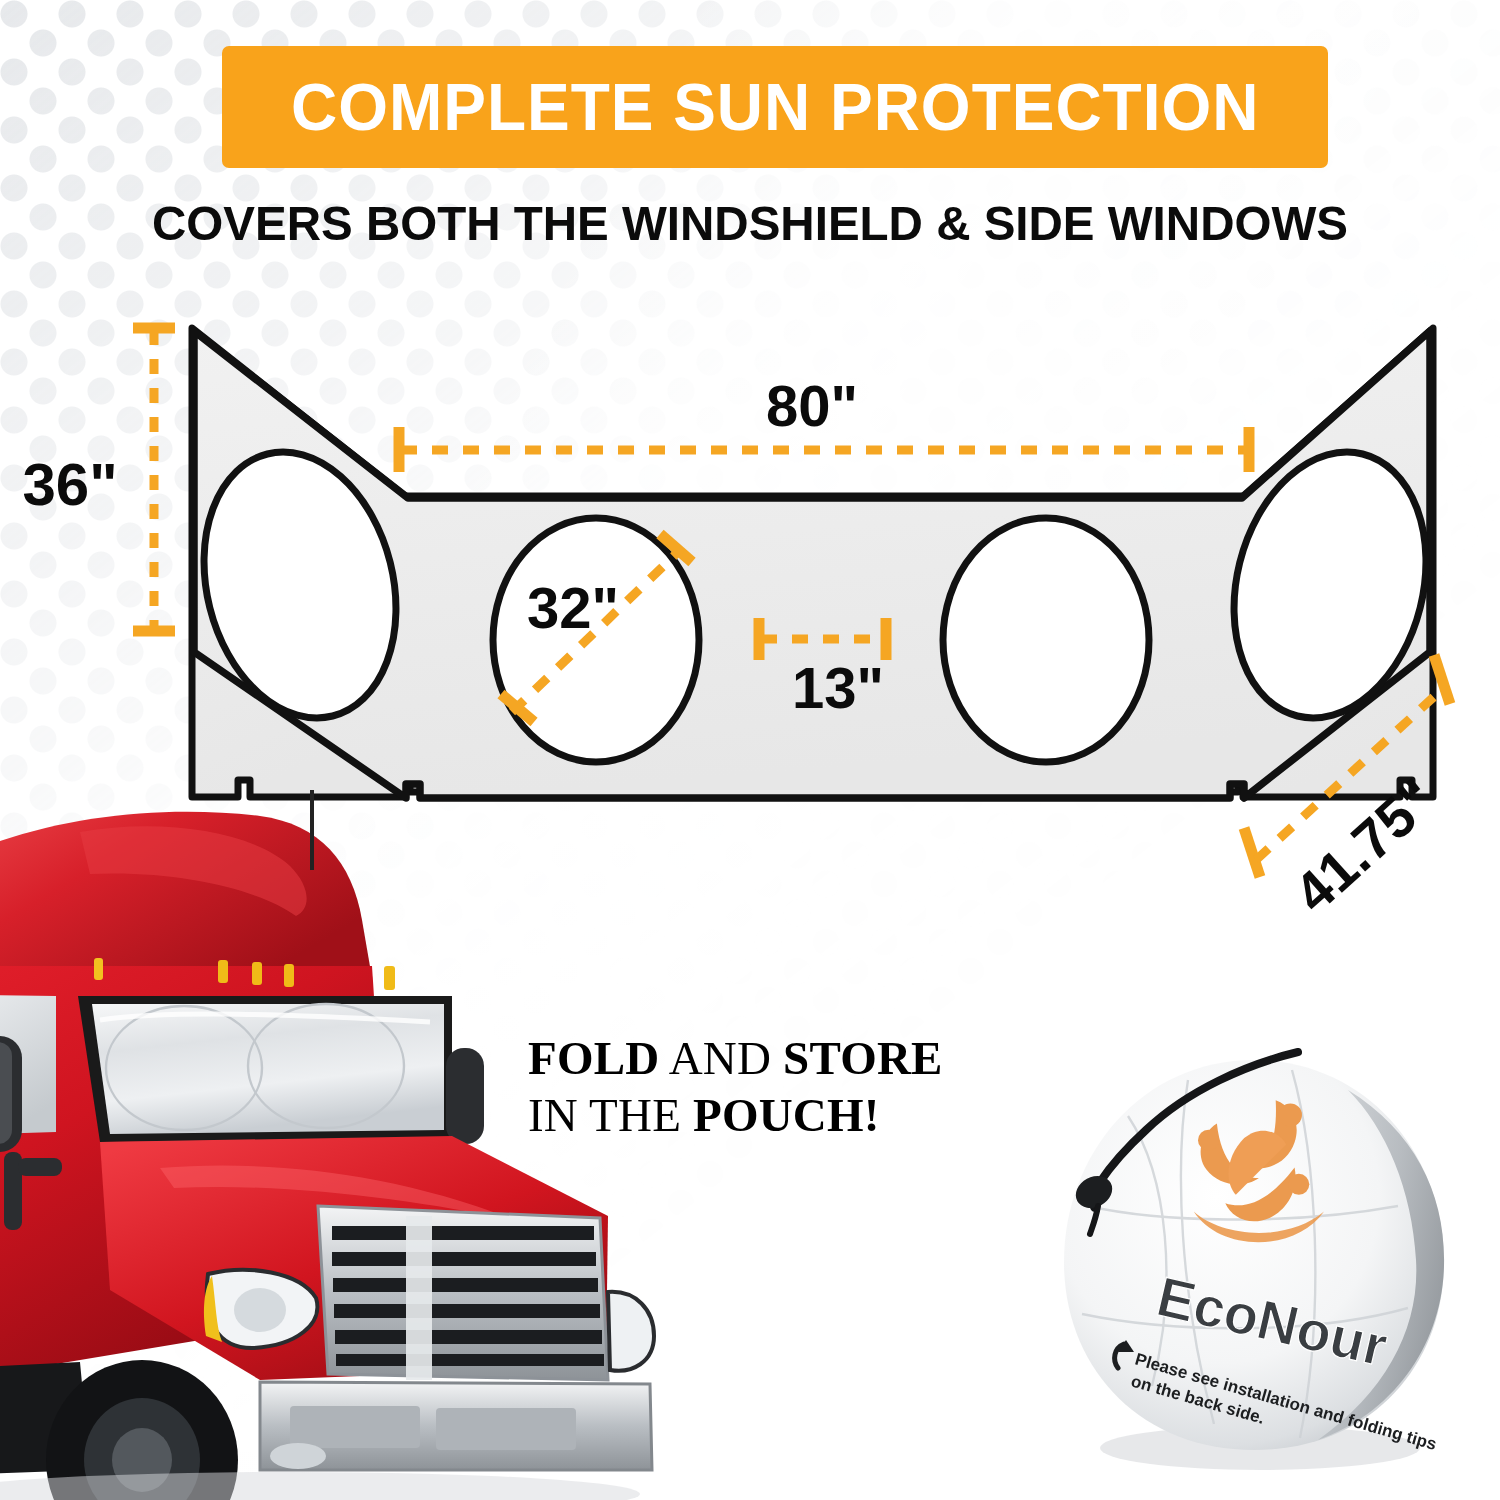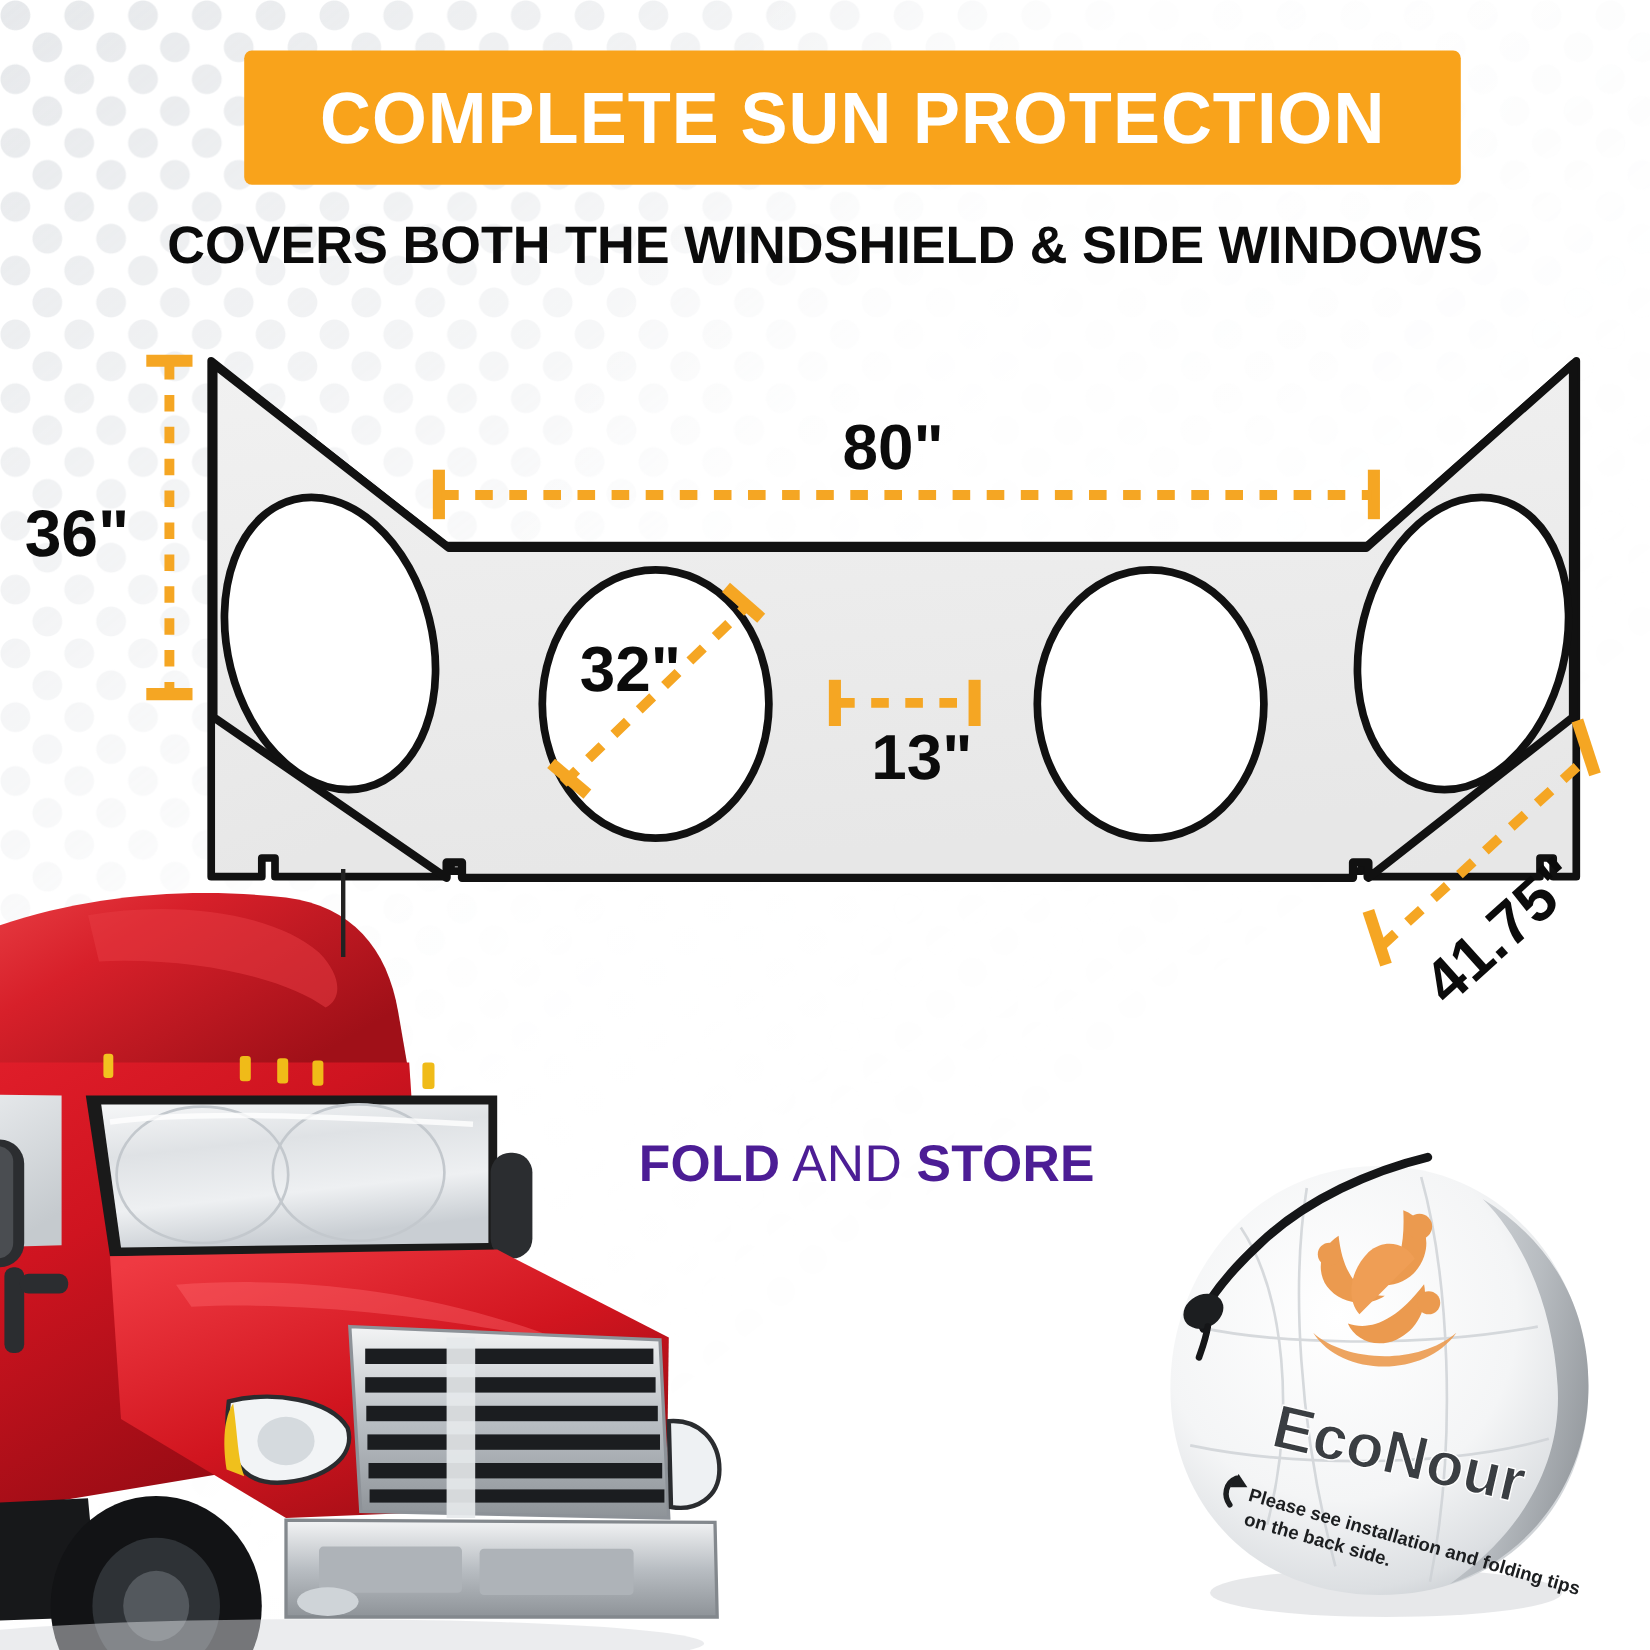--- a/index.html
+++ b/index.html
@@ -90,25 +90,26 @@
     left: -40px; top: 770px;
     width: 720px; height: 730px;
   }
 
   
   .fold-copy {
     position: absolute;
     right: 452px;
     top: 1030px;
     width: 520px;
-    text-align: center;
-    color: #4c1d95;
+    text-align: left;
+    color: #000000;
     font-size: 47px;
     line-height: 1.21;
     letter-spacing: 0.2px;
+    font-family: Liberation Serif, serif;
   }
   .fold-copy .line { display: block; white-space: nowrap; }
   .fold-copy b { font-weight: bold; }
   .fold-copy .thin { font-weight: normal; }
 
   
   .pouch-wrap {
     position: absolute;
     left: 1048px; top: 1046px;
     width: 420px; height: 430px;
@@ -318,20 +319,21 @@
         <ellipse cx="182" cy="690" rx="58" ry="62" fill="#2e3236"></ellipse>
         <ellipse cx="182" cy="690" rx="30" ry="32" fill="#53585d"></ellipse>
       </g>
 
       <ellipse cx="330" cy="724" rx="350" ry="22" fill="#d7dadd" opacity="0.5"></ellipse>
     </svg>
   </div>
 
   <div class="fold-copy">
     <span class="line"><b>FOLD</b><span class="thin"> AND </span><b>STORE</b></span>
+    <span class="line"><span class="thin">IN THE </span><b>POUCH!</b></span>
   </div>
 
   <div class="pouch-wrap">
     <svg viewBox="0 0 420 430" width="420" height="430">
       <defs>
         <radialGradient id="bagFill" cx="0.4" cy="0.35" r="0.78">
           <stop offset="0%" stop-color="#ffffff"></stop>
           <stop offset="55%" stop-color="#f4f5f6"></stop>
           <stop offset="82%" stop-color="#dcdfe2"></stop>
           <stop offset="100%" stop-color="#b9bec3"></stop>

